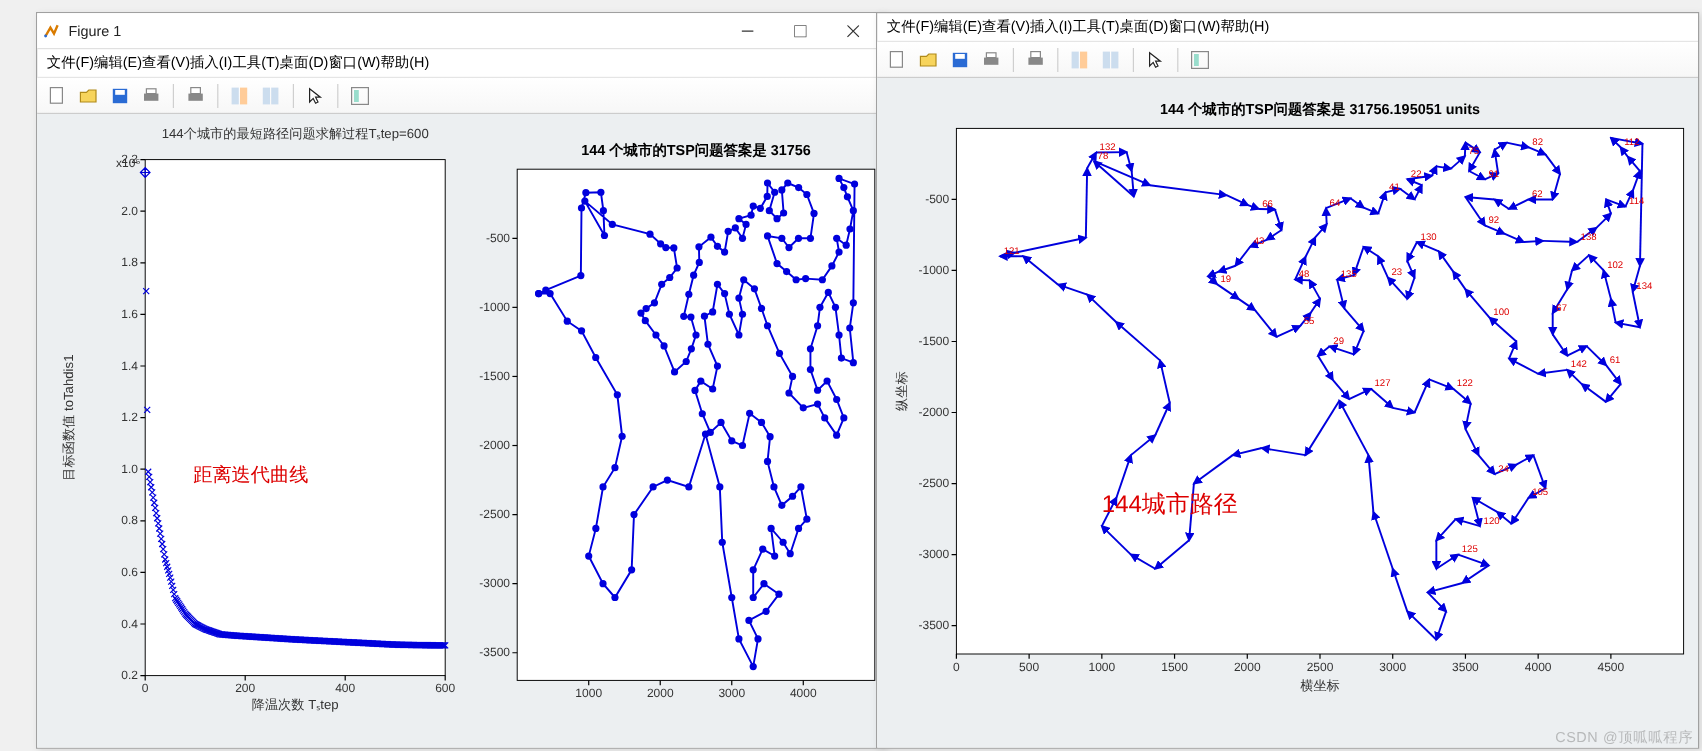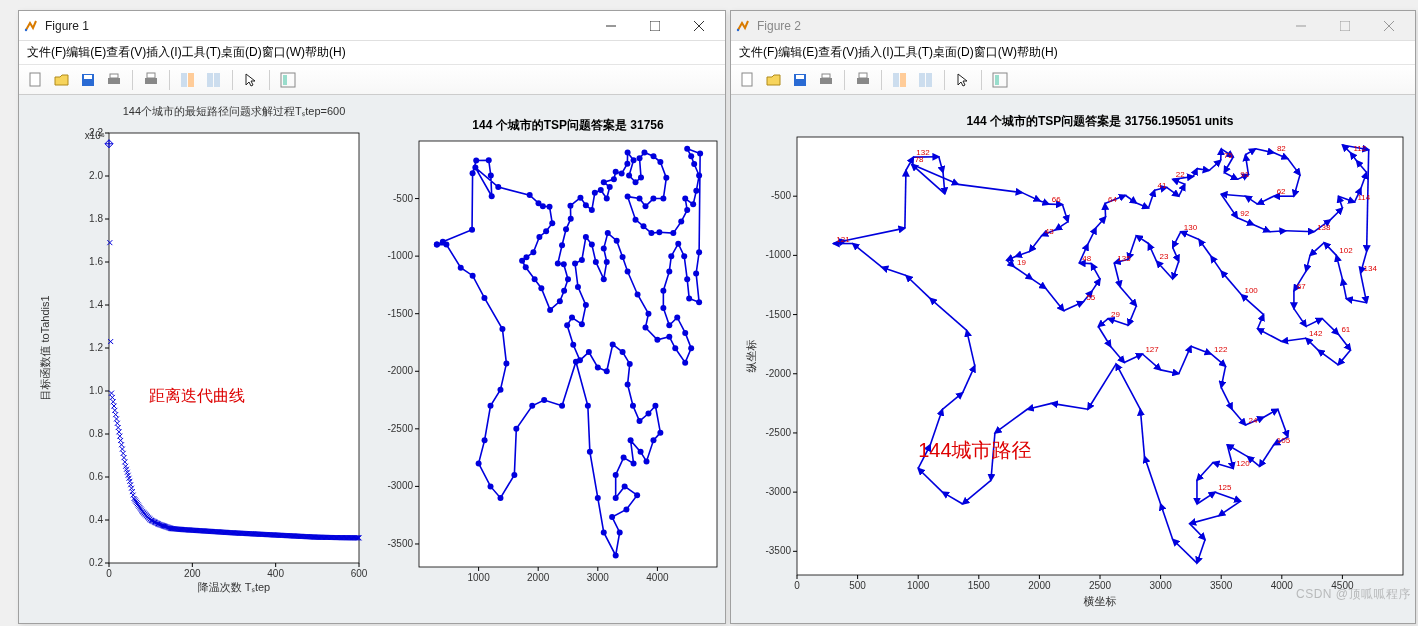--- a/index.html
+++ b/index.html
@@ -2,21 +2,21 @@
 <html><head>
 <meta charset="utf-8">
 <style>
   * { box-sizing: border-box; margin: 0; padding: 0; }
   body { font-family: "Microsoft YaHei", Tahoma, sans-serif; font-size: 12px;
          background: #f0f0f0; width: 1418px; height: 626px; position: relative;
          overflow: hidden; }
 
   .window { position: absolute; background: #fff; border: 1px solid #a0a0a0;
             box-shadow: 2px 2px 6px rgba(0,0,0,.1); display: flex; flex-direction: column; }
-  .w1 { left: 18px; top: 10px; width: 708px; height: 614px; }
+  .w1 { left: 30px; top: 10px; width: 708px; height: 614px; }
   .w2 { left: 730px; top: 10px; width: 686px; height: 614px; }
 
   .titlebar { height: 30px; background: #fff; display: flex; align-items: center;
               padding: 0 4px; border-bottom: 1px solid #e0e0e0; }
   .w2 .titlebar { background: #f0f0f0; }
   .ti-icon { width: 16px; height: 16px; margin-right: 6px; }
   .ti-text { flex: 1; color: #222; }
   .w2 .ti-text { color: #888; }
   .tbtn { width: 44px; height: 28px; display: flex; align-items: center;
           justify-content: center; color: #222; }
@@ -34,21 +34,21 @@
 
   .figarea { flex: 1; background: #eceff1; position: relative; }
   svg.plot { position: absolute; }
 
   .axlabel { font-size: 11px; fill: #333; }
   .title { font-size: 12px; font-weight: bold; fill: #000; }
   .anno { font-size: 16px; fill: #d00; }
   .annobig { font-size: 20px; fill: #d00; }
   .tick { font-size: 10px; fill: #333; }
   .numlabel { font-size: 8px; fill: #d00; }
-  .water { position:absolute; right:4px; bottom:20px; font-size:12px;
+  .water { position:absolute; right:4px; bottom:0; font-size:12px;
            color:rgba(120,120,120,.45); letter-spacing:.5px; }
 
   .icon-pg { width:16px; height:16px; }
 </style>
 </head>
 <body>
 
 <div class="window w1">
   <div class="titlebar">
     <svg class="ti-icon" viewBox="0 0 16 16">
@@ -669,43 +669,20 @@
         <circle cx="97.64" cy="174.7081081081081" r="3" fill="#00d"></circle>
         <circle cx="85.72" cy="166.64864864864865" r="3" fill="#00d"></circle>
         <circle cx="71.416" cy="143.6216216216216" r="3" fill="#00d"></circle>
         <circle cx="61.879999999999995" cy="143.6216216216216" r="3" fill="#00d"></circle>
         <path d="M61.879999999999995,143.6216216216216L67.84,140.74324324324323L97.044,128.65405405405406L97.5804,72.35297297297296L101.21600000000001,59.57297297297298L113.732,59.22756756756756L115.818,74.54054054054055L116.712,95.26486486486488L100.38159999999999,66.59621621621622L123.268,86.05405405405406L154.6772,94.11351351351351L163.498,102.17297297297299L167.8488,105.28162162162161L174.524,105.62702702702703L177.2656,122.32162162162162L171.1268,130.26594594594593L164.392,135.90756756756758L158.3724,151.33567567567567L151.4588,156.17135135135135L147.108,159.85567567567568L150.74360000000001,166.1881081081081L159.62400000000002,178.16216216216216L166.3588,187.25783783783785L175.12,208.90324324324325L184.8348,200.2681081081081L189.126,189.67567567567568L193,178.16216216216216L188.7684,163.1945945945946L182.8084,162.61891891891892L187.04,144.1972972972973L191.0332,128.30864864864864L195.7416,117.71621621621621L195.4436,104.70594594594594L205.45639999999997,96.64648648648648L210.88000000000002,104.24540540540539L216.83999999999997,109.08108108108108L219.82,91.8108108108108L225.78,88.93243243243244L231.74,97.56756756756758L234.72,86.05405405405406L228.76,81.21837837837838L238.892,78.34L240.68,70.74108108108108L246.64000000000001,72.58324324324323L252.3616,62.681621621621616L252.6,51.513513513513516L258.56,59.22756756756756L254.08999999999997,74.54054054054055L260.5268,81.21837837837838L266.01,76.49783783783784L264.52,57.270270270270274L269.46680000000003,51.513513513513516L278.526,55.31297297297297L285.38,61.06972972972973L291.34,76.84324324324325L288.36,97.56756756756758L278.4068,97.56756756756758L270.48,105.28162162162161L264.52,97.56756756756758L252.6,95.61027027027026L260.5268,118.6372972972973L268.5132,125.31513513513514L276.44,132.10810810810813L284.3668,131.18702702702703L298.31320000000005,132.10810810810813L306.24,120.5945945945946L312.2,109.08108108108108L310.2332,97.56756756756758L318.16,103.32432432432432L321.3188,89.85351351351352L324.12,74.54054054054055L319.1732,63.02702702702703L316.1932,55.31297297297297L312.2,47.71405405405405L325.1332,52.43459459459459L324.12,151.33567567567567L321.14,172.4054054054054L324.12,201.1891891891892L314.16679999999997,197.38972972972974L312.2,178.16216216216216L309.22,155.13513513513516L303.26,142.70054054054054L296.28679999999997,155.13513513513516L294.32,170.4481081081081L288.36,189.67567567567568L288.36,206.94594594594594L294.32,224.21621621621622L302.2468,216.50216216216216L310.2332,231.93027027027028L316.1932,247.24324324324326L310.1736,261.6351351351351L300.28,247.24324324324326L294.32,235.72972972972974L282.4,238.8383783783784L270.48,226.51891891891893L273.46000000000004,212.7027027027027L262.5532,193.47513513513513L252.6,170.4481081081081L247.5936,156.05621621621623L241.6932,139.70702702702704L232.7532,132.10810810810813L228.76,147.42108108108107L231.74,160.89189189189187L228.76,178.16216216216216L220.8332,160.89189189189187L216.83999999999997,143.6216216216216L210.88000000000002,135.90756756756758L206.8868,158.93459459459459L200.03279999999998,162.50378378378377L202.9532,185.87621621621622L210.88000000000002,204.06756756756758L206.8868,223.18L196.9932,216.61729729729728L192.16559999999998,224.33135135135137L198.2448,243.7891891891892L204.92000000000002,259.3324324324324L213.85999999999999,251.0427027027027L222.79999999999998,266.4708108108108L231.74,270.2702702702703L237.70000000000002,243.4437837837838L247.5936,251.0427027027027L254.74560000000002,262.90162162162164L252.6,283.5108108108108L257.964,304.8108108108108L264.52,320.1237837837838L273.46000000000004,312.52486486486487L280.4332,304.8108108108108L285.38,331.6372972972973L278.4664,339.35135135135135L271.4932,360.42108108108107L265.5928,350.86486486486484L255.57999999999998,339.35135135135135L258.56,362.3783783783784L248.6068,356.6216216216216L240.68,373.8918918918919L240.68,396.9189189189189L249.61999999999998,385.4054054054054L262.13599999999997,394.15567567567564L251.408,408.43243243243245L237.104,416.03135135135136L244.6732,431.4594594594595L240.68,454.4864864864865L228.76,431.4594594594595L222.79999999999998,396.9189189189189L214.8732,350.86486486486484L212.8468,304.8108108108108L200.9268,260.71405405405403L187.04,304.8108108108108L169.16,299.05405405405406L157.24,304.8108108108108L141.3268,327.8378378378378L139.36,373.8918918918919L125.47319999999999,396.9189189189189L115.52,385.4054054054054L103.6,362.3783783783784L109.56,339.35135135135135L115.52,304.8108108108108L125.47319999999999,288.69189189189194L131.4332,262.55621621621617L127.44000000000001,228.01567567567568L109.4408,196.9291891891892L97.64,174.7081081081081L85.72,166.64864864864865L71.416,143.6216216216216L61.879999999999995,143.6216216216216" stroke="#00d" stroke-width="1.6" fill="none"></path>
       </svg>
   </div>
 </div>
 
 <div class="window w2">
-  <div class="titlebar">
-    <svg class="ti-icon" viewBox="0 0 16 16">
-        <path d="M3 12 L7 5 L10 10 L13 3" stroke="#d97b00" stroke-width="2" fill="none"></path>
-        <circle cx="3" cy="12" r="1.2" fill="#2a6bd4"></circle>
-      </svg>
-    <span class="ti-text">Figure 2</span>
-    <div class="tbtn">
-        <svg width="10" height="10">
-          <line x1="0" y1="5" x2="10" y2="5" stroke="#999"></line>
-        </svg>
-      </div>
-    <div class="tbtn">
-        <svg width="10" height="10">
-          <rect x="0" y="0" width="10" height="10" fill="none" stroke="#999"></rect>
-        </svg>
-      </div>
-    <div class="tbtn">
-        <svg width="10" height="10">
-          <line x1="0" y1="0" x2="10" y2="10" stroke="#999"></line>
-          <line x1="10" y1="0" x2="0" y2="10" stroke="#999"></line>
-        </svg>
-      </div>
-  </div>
   <div class="menubar">
     <span>文件(F)</span>
     <span>编辑(E)</span>
     <span>查看(V)</span>
     <span>插入(I)</span>
     <span>工具(T)</span>
     <span>桌面(D)</span>
     <span>窗口(W)</span>
     <span>帮助(H)</span>
   </div>

